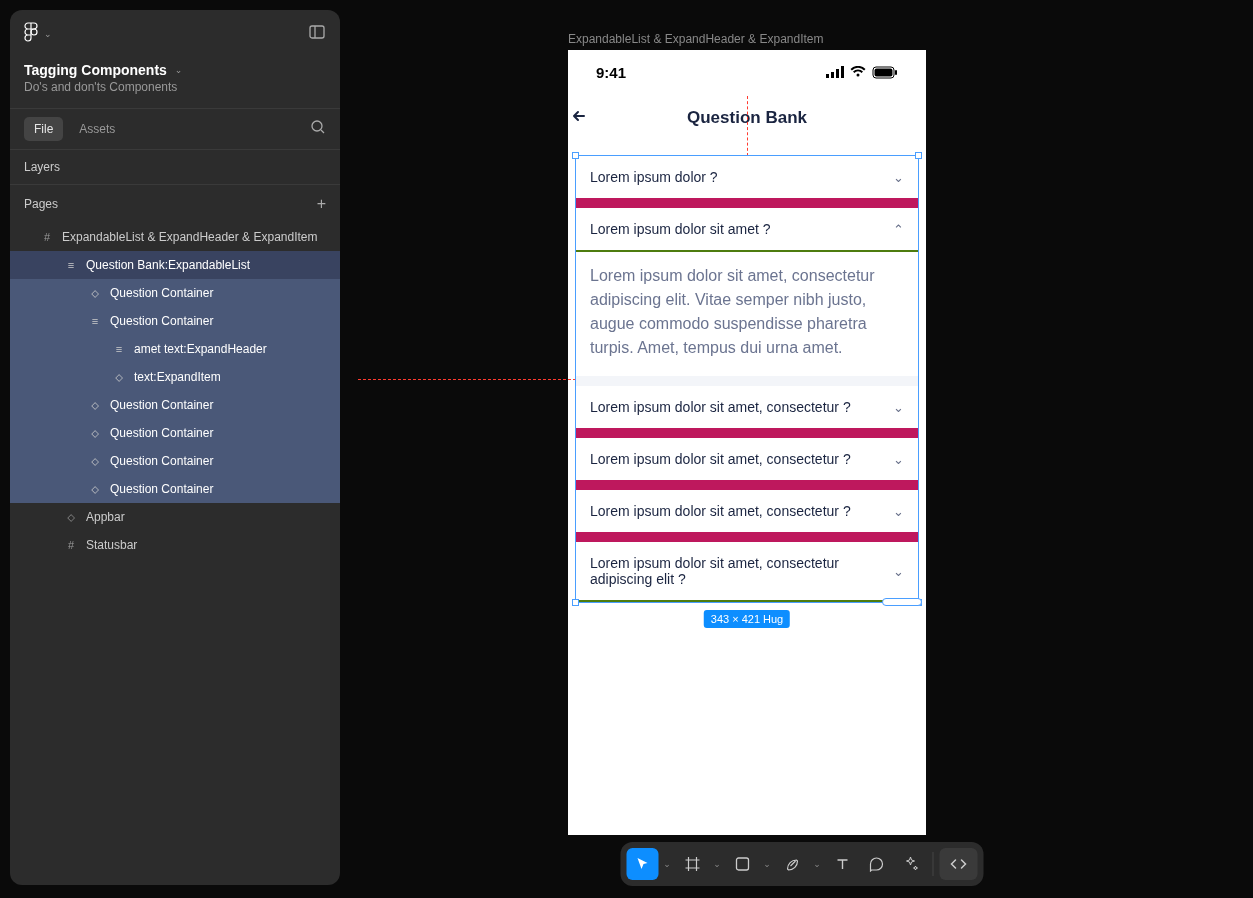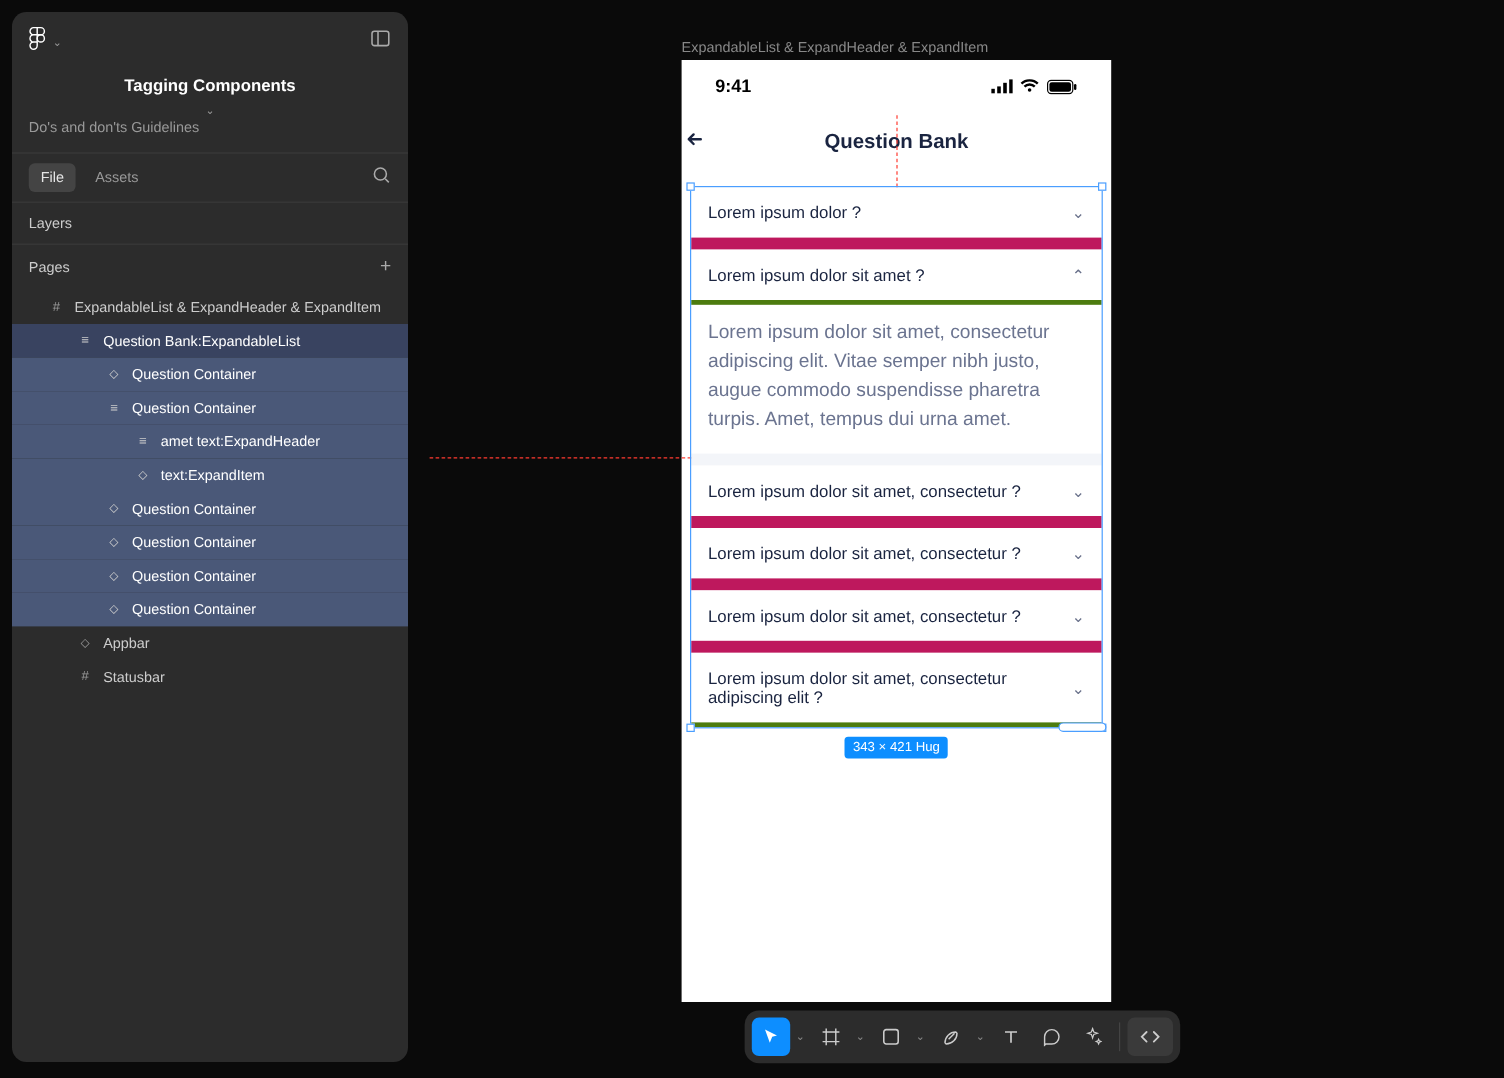--- a/index.html
+++ b/index.html
@@ -5,21 +5,21 @@
 * { margin: 0; padding: 0; box-sizing: border-box; font-family: -apple-system, BlinkMacSystemFont, 'Segoe UI', sans-serif; }
 body { background: #0a0a0a; width: 1253px; height: 898px; overflow: hidden; position: relative; }
 
 
 .sidebar { position: absolute; left: 10px; top: 10px; width: 330px; height: 875px; background: #2c2c2c; border-radius: 12px; color: #fff; display: flex; flex-direction: column; }
 .sidebar-header { padding: 12px 14px; display: flex; align-items: center; justify-content: space-between; }
 .figma-logo { display: flex; align-items: center; gap: 6px; cursor: pointer; }
 .figma-icon svg { width: 14px; height: 20px; }
 .chevron-small { font-size: 9px; color: #999; }
 .panel-toggle { color: #aaa; cursor: pointer; }
-.project-title { padding: 4px 14px 2px; display: flex; align-items: center; gap: 8px; flex-direction: column; }
+.project-title { padding: 4px 14px 2px; display: flex; align-items: center; gap: 8px; }
 .project-title h1 { font-size: 14px; font-weight: 600; color: #fff; }
 .project-sub { padding: 0 14px 14px; font-size: 12px; color: #999; }
 .tabs-row { padding: 8px 14px; display: flex; align-items: center; justify-content: space-between; border-top: 1px solid #3a3a3a; }
 .tabs-left { display: flex; gap: 6px; align-items: center; }
 .tab { padding: 5px 10px; border-radius: 5px; font-size: 12px; color: #999; cursor: pointer; }
 .tab.active { background: #444; color: #e5e5e5; }
 .search-icon { color: #aaa; cursor: pointer; }
 .section-head { padding: 10px 14px; display: flex; align-items: center; justify-content: space-between; border-top: 1px solid #3a3a3a; font-size: 12px; color: #ccc; }
 .plus-icon { color: #aaa; cursor: pointer; font-size: 16px; }
 .layers-list { flex: 1; overflow-y: auto; padding-bottom: 10px; }
@@ -51,21 +51,21 @@
 
 .qlist-wrap { position: relative; margin: 14px 8px 0; }
 .selection-box { position: absolute; left: -1px; top: -1px; right: -1px; bottom: -1px; border: 1px solid #4a9eff; pointer-events: none; }
 .sel-handle { position: absolute; width: 7px; height: 7px; background: #fff; border: 1px solid #4a9eff; }
 .sh-tl { left: -4px; top: -4px; } .sh-tr { right: -4px; top: -4px; }
 .sh-bl { left: -4px; bottom: -4px; } .sh-br { right: -4px; bottom: -4px; }
 .guide-v { position: absolute; left: 50%; top: -60px; width: 0; height: 60px; border-left: 1px dashed #ff3b30; pointer-events: none; }
 .guide-h { position: absolute; left: -218px; top: 50%; width: 218px; height: 0; border-top: 1px dashed #ff3b30; pointer-events: none; }
 .resize-handle { position: absolute; right: -4px; bottom: -4px; width: 40px; height: 8px; border: 1px solid #4a9eff; background: #fff; border-radius: 4px; }
 .qlist { background: #fff; }
-.qitem { display: flex; align-items: center; justify-content: space-between; padding: 13px 14px; border-bottom: 4px solid #4d7c0f; font-size: 14px; color: #1a2440; background: #fff; }
+.qitem { display: flex; align-items: center; justify-content: space-between; padding: 13px 14px; border-bottom: 2px solid #4d7c0f; font-size: 14px; color: #1a2440; background: #fff; }
 .qitem.spacer-after { border-bottom: 10px solid #be185d; align-items: center; }
 .q-chev { color: #68708a; font-size: 13px; flex-shrink: 0; margin-left: 10px; }
 .qbody { padding: 12px 14px 16px; font-size: 16px; line-height: 1.5; color: #6b7490; border-bottom: 10px solid #f3f5f9; }
 .dims-badge { position: absolute; left: 50%; transform: translateX(-50%); top: calc(100% + 8px); background: #0d8eff; color: #fff; font-size: 11px; padding: 3px 7px; border-radius: 3px; white-space: nowrap; }
 
 
 .toolbar { position: absolute; left: 50%; transform: translateX(-50%); bottom: 12px; background: #2c2c2c; border-radius: 12px; display: flex; align-items: center; padding: 6px; gap: 2px; }
 .tool-btn { width: 32px; height: 32px; border-radius: 6px; display: flex; align-items: center; justify-content: center; color: #ccc; cursor: pointer; position: relative; }
 .tool-btn.active { background: #0d8eff; color: #fff; }
 .tool-btn.sub { width: 14px; color: #888; font-size: 9px; }
@@ -92,21 +92,21 @@
       <svg width="18" height="18" viewBox="0 0 18 18">
           <rect x="2" y="3" width="14" height="12" rx="2" fill="none" stroke="#aaa" stroke-width="1.3"></rect>
           <line x1="7" y1="3" x2="7" y2="15" stroke="#aaa" stroke-width="1.3"></line>
         </svg>
     </span>
   </div>
   <div class="project-title">
     <h1>Tagging Components</h1>
     <span class="chevron-small">⌄</span>
   </div>
-  <div class="project-sub">Do's and don'ts Guidelines</div>
+  <div class="project-sub">Do's and don'ts Components</div>
 
   <div class="tabs-row">
     <div class="tabs-left">
       <div class="tab active">File</div>
       <div class="tab">Assets</div>
     </div>
     <span class="search-icon">
       <svg width="16" height="16" viewBox="0 0 16 16">
           <circle cx="7" cy="7" r="5" fill="none" stroke="#aaa" stroke-width="1.3"></circle>
           <line x1="11" y1="11" x2="14" y2="14" stroke="#aaa" stroke-width="1.3"></line>

